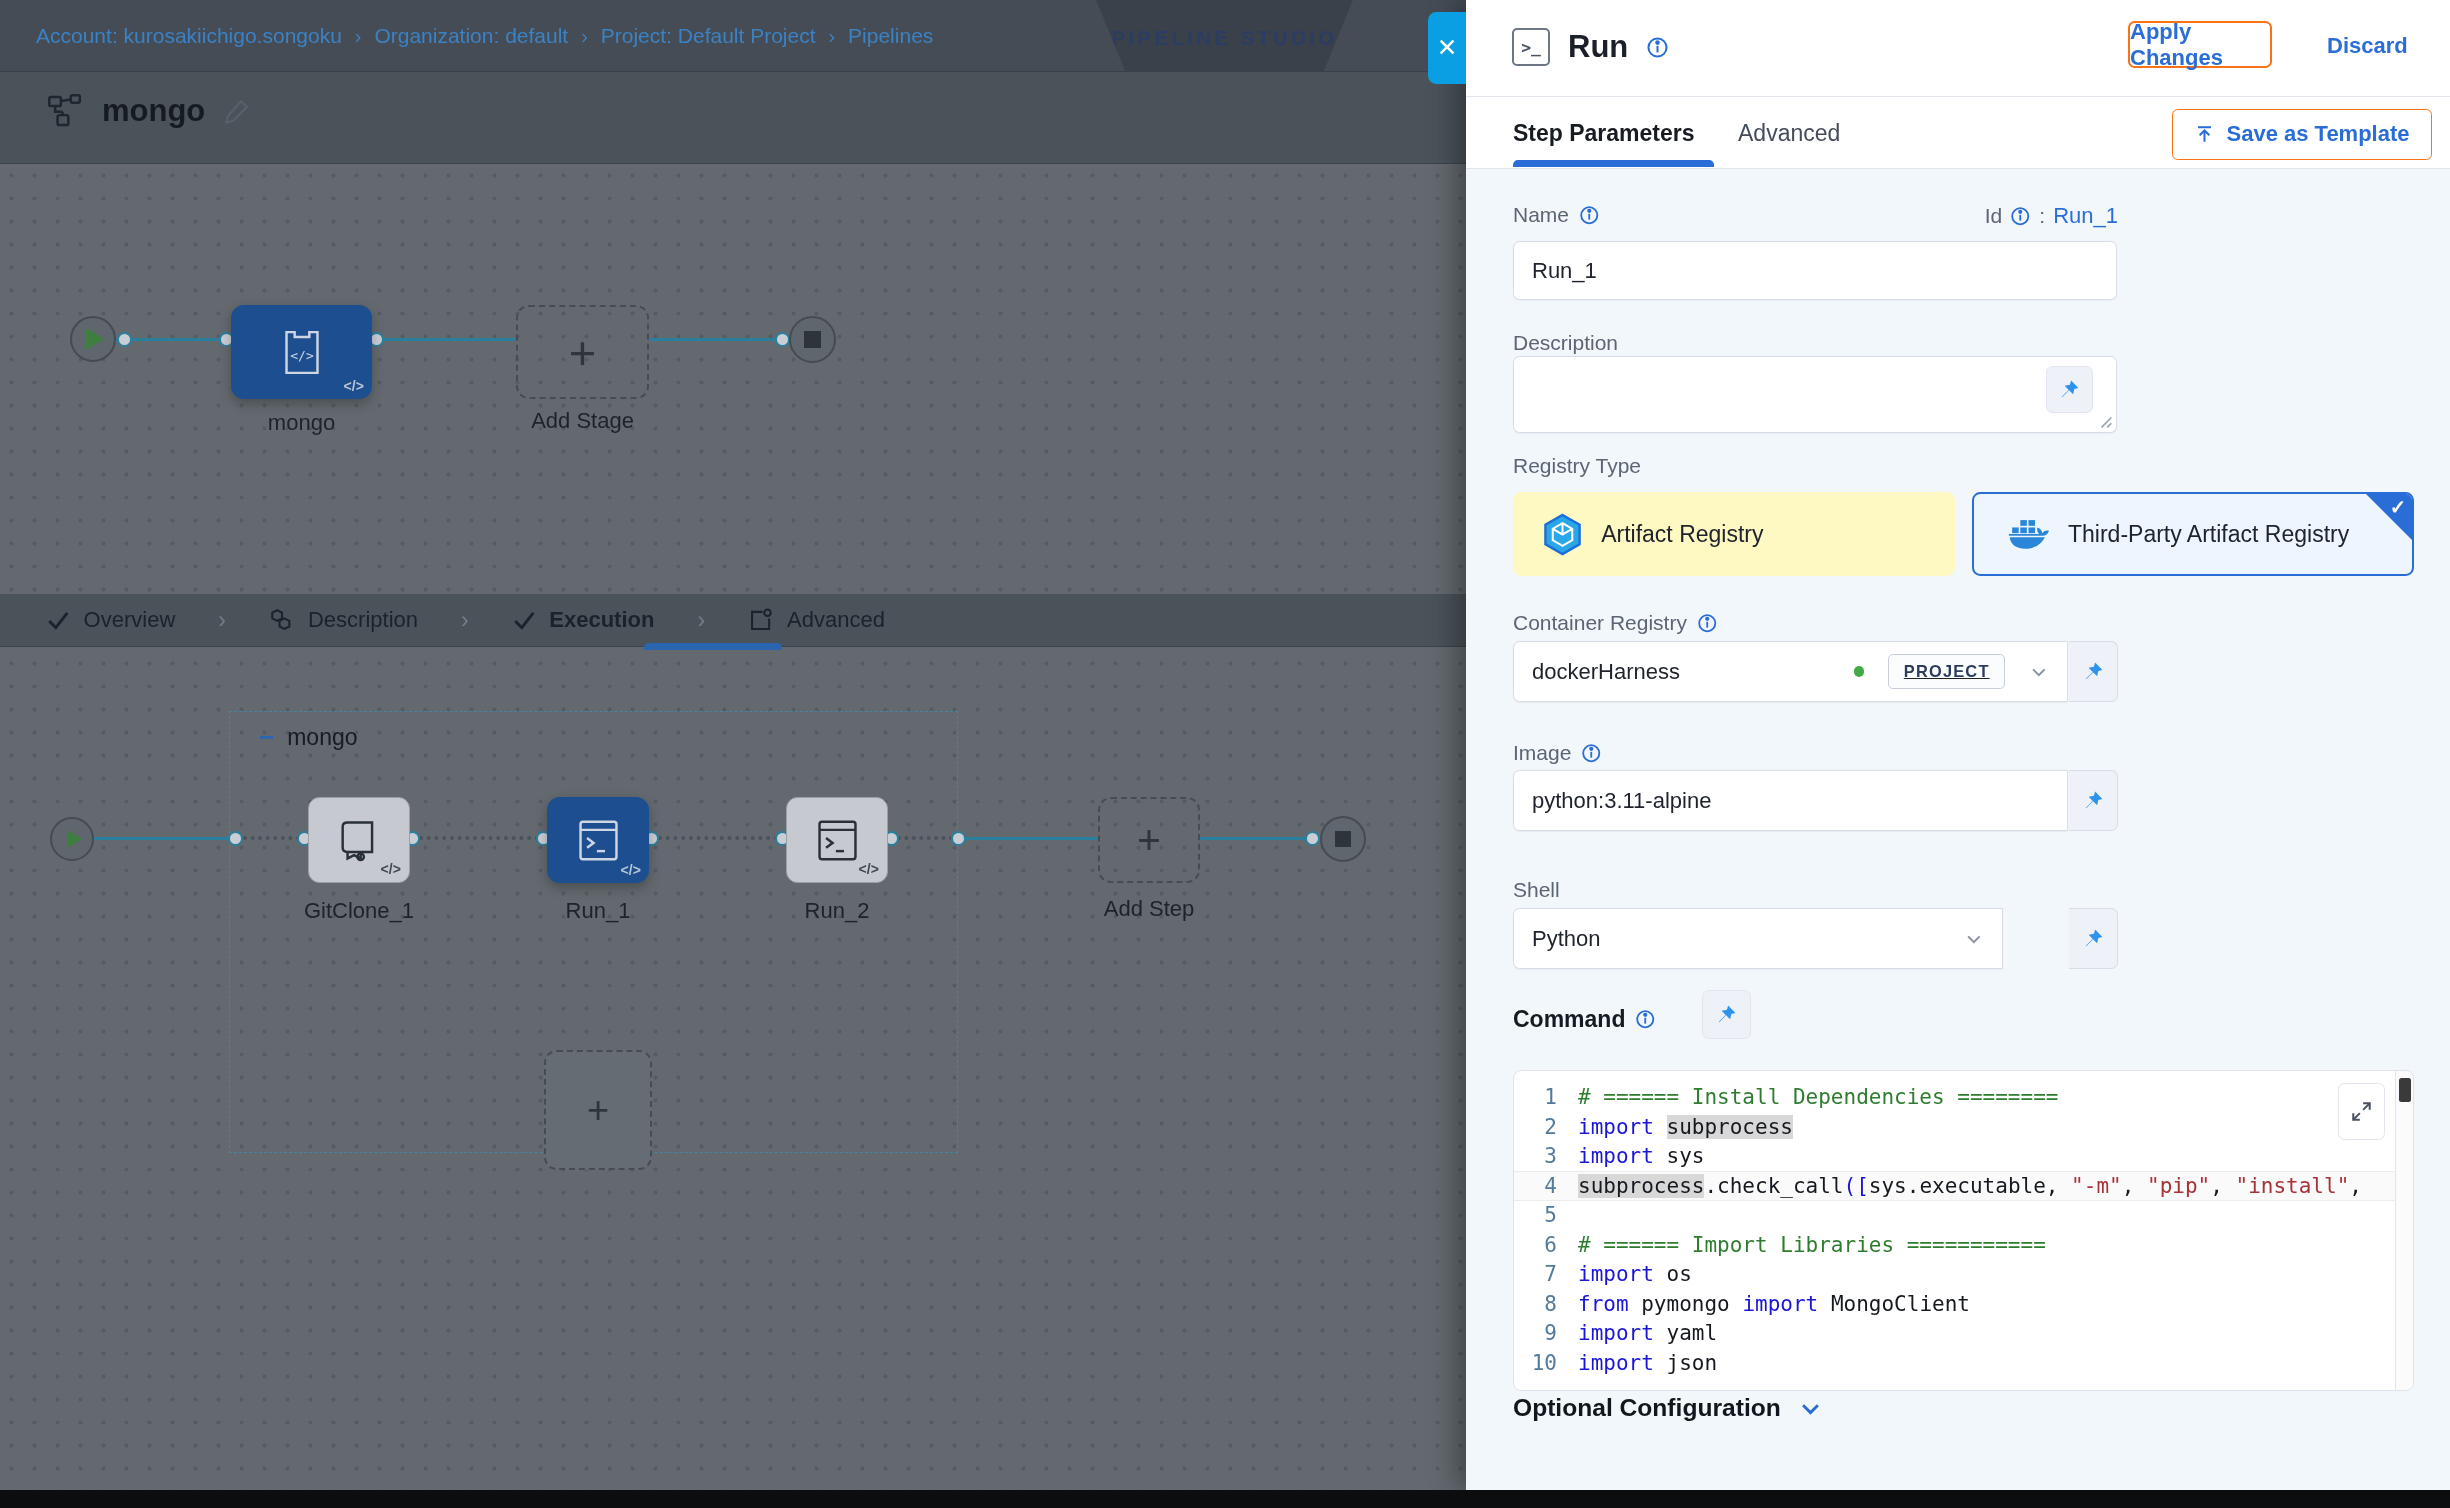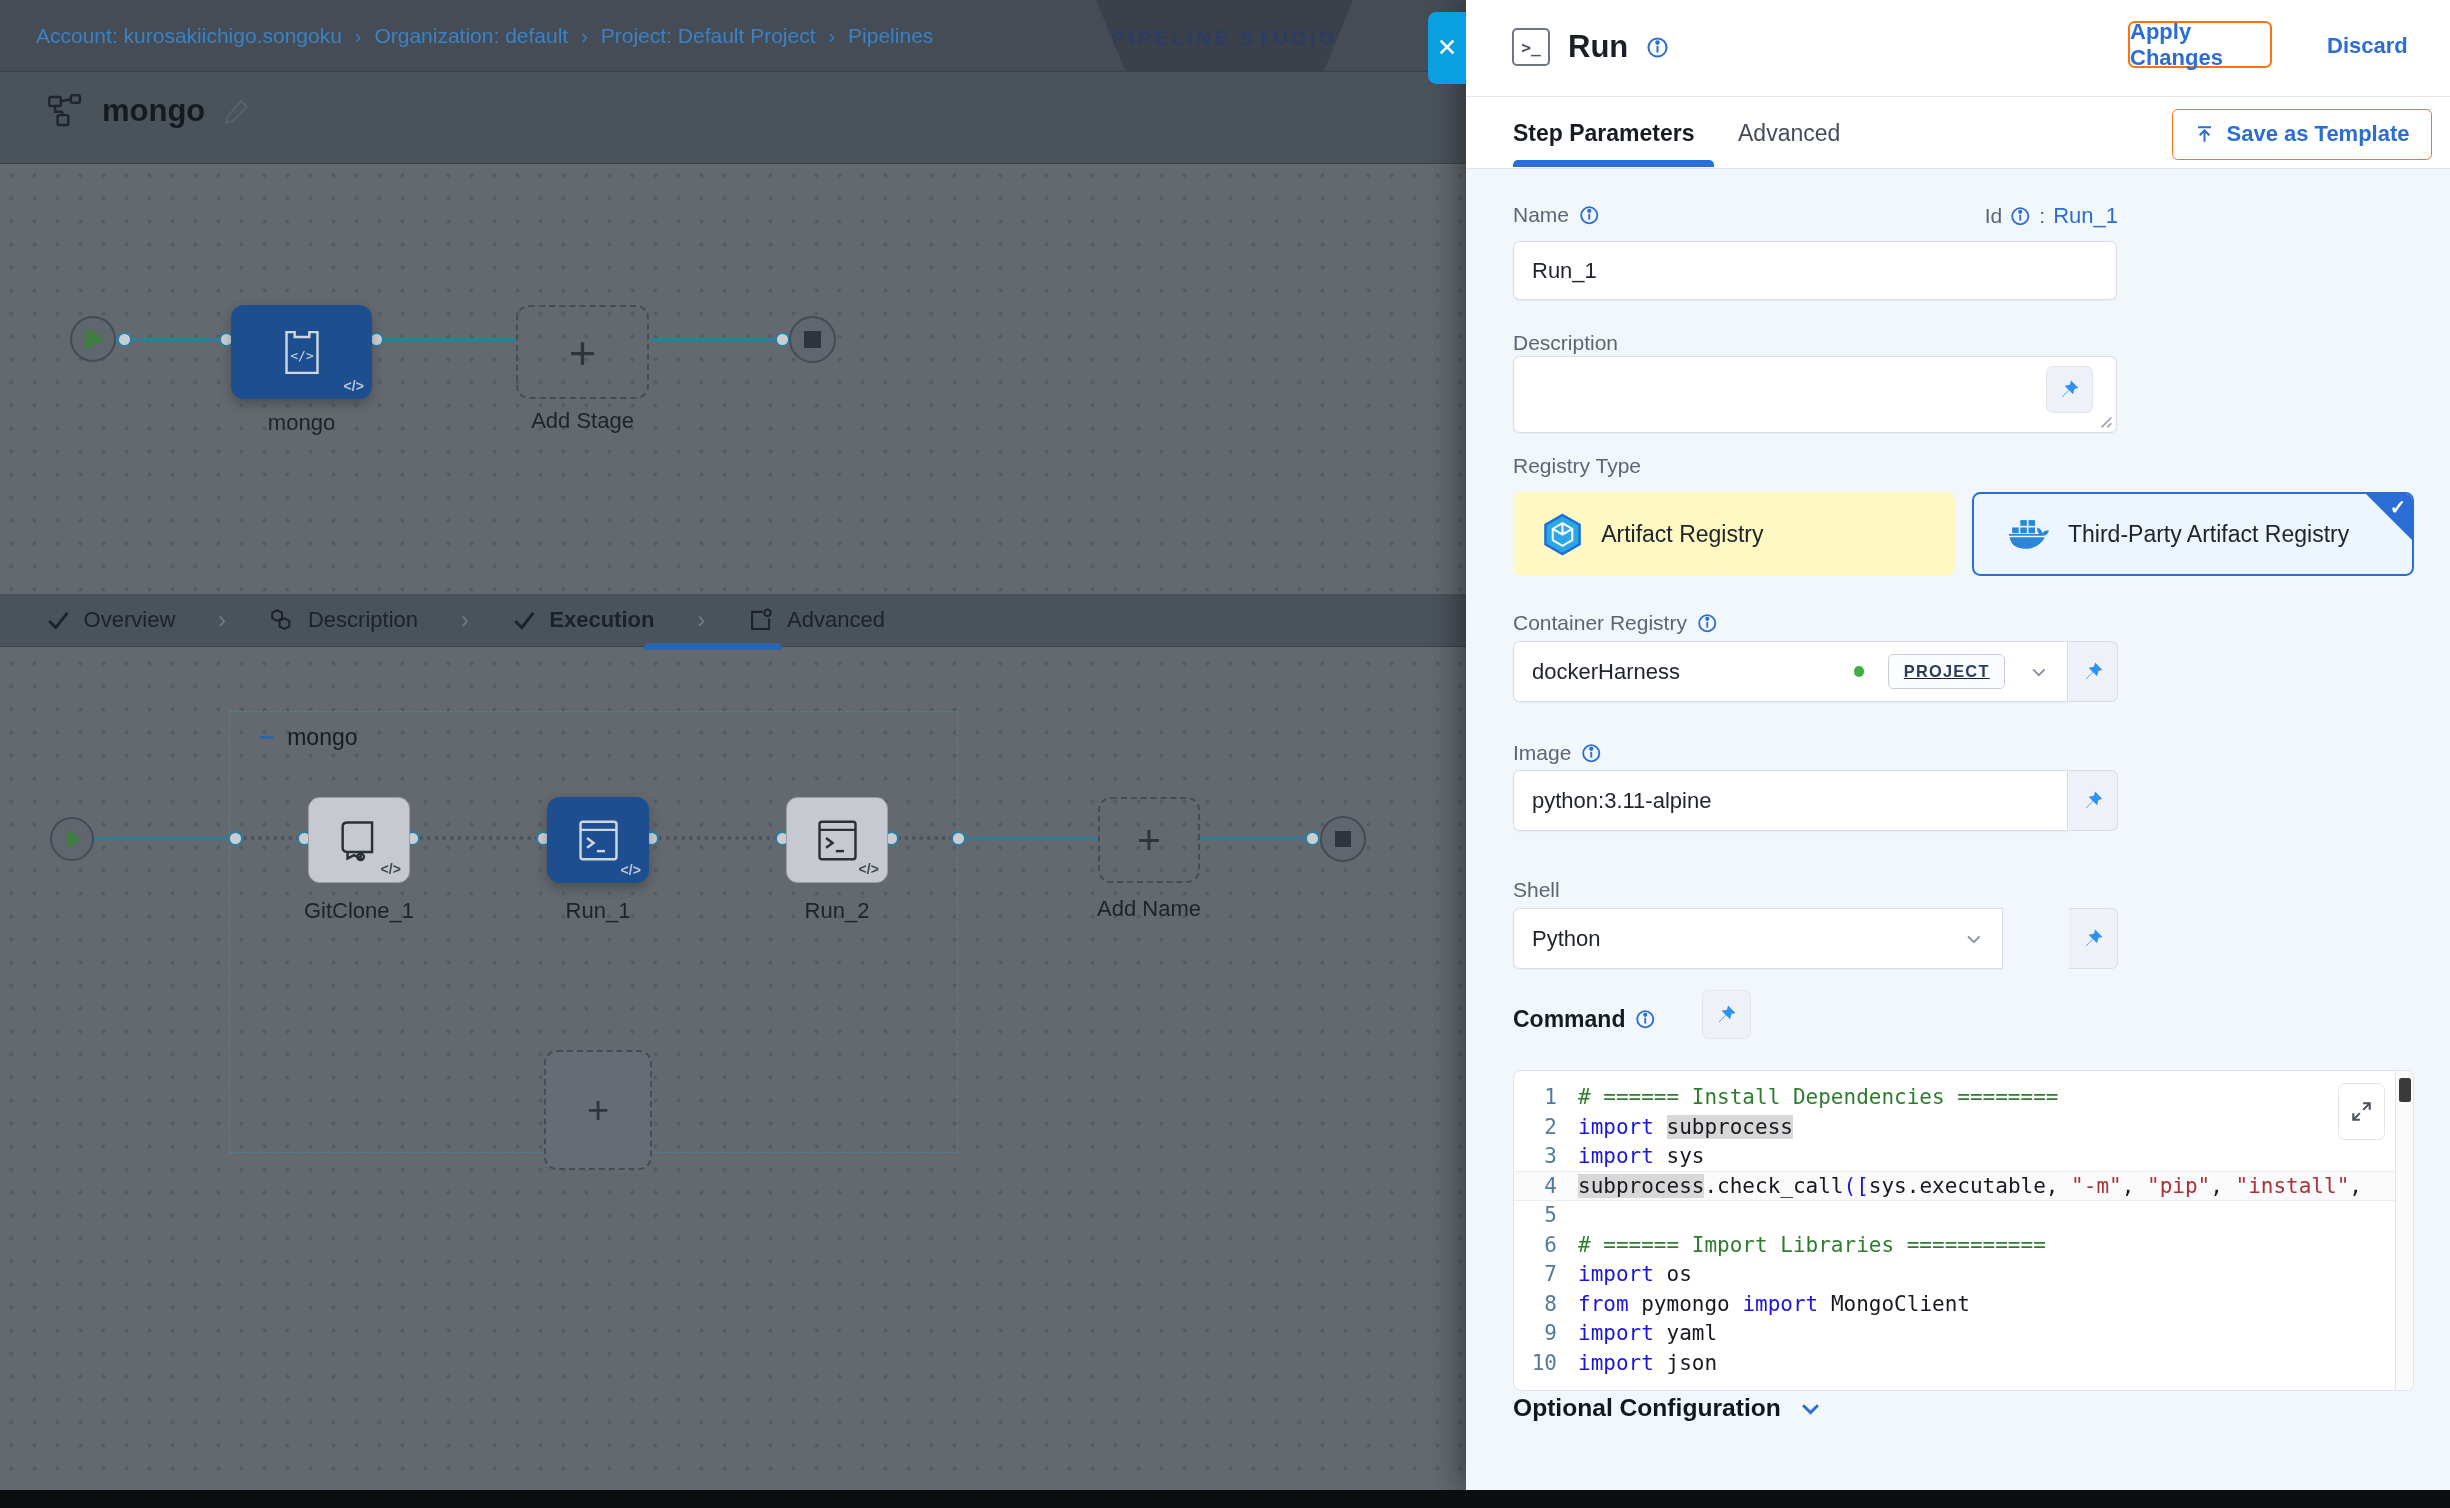--- a/index.html
+++ b/index.html
@@ -285,21 +285,21 @@
         <rect x="8" y="8" width="44" height="46" rx="3"></rect>
         <path d="M8 18 L52 18"></path>
         <path d="M16 28 L24 34 L16 40"></path>
         <path d="M28 44 L38 44"></path>
       </svg>
       <span class="code-corner" style="color:#3f474f;">&lt;/&gt;</span>
     </div>
     <div class="abs node-label" style="left:786px; top:246px; width:102px;">Run_2</div>
 
     <div class="abs node-dashed" style="left:1098px; top:145px; width:102px; height:86px; font-size:41px;">+</div>
-    <div class="abs node-label" style="left:1082px; top:244px; width:134px;">Add Name</div>
+    <div class="abs node-label" style="left:1082px; top:244px; width:134px;">Add Step</div>
 
     <div class="abs node-circle" style="left:1320px; top:164px; width:46px; height:46px;">
       <div class="stop-sq"></div>
     </div>
 
     <div class="abs node-dashed" style="left:544px; top:398px; width:108px; height:120px; font-size:38px; background:#666c73;">+</div>
   </div>
 </div>
 
 <div class="abs drawer">

